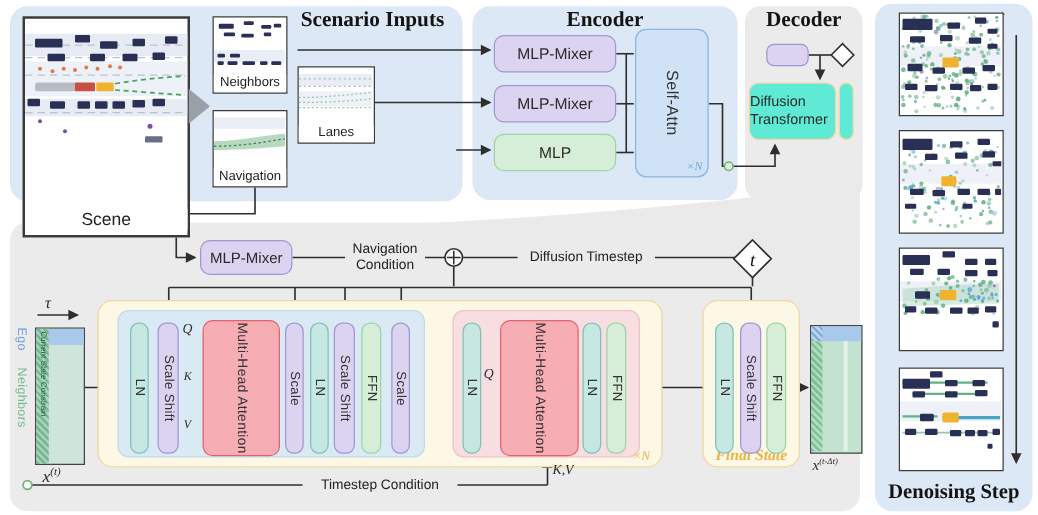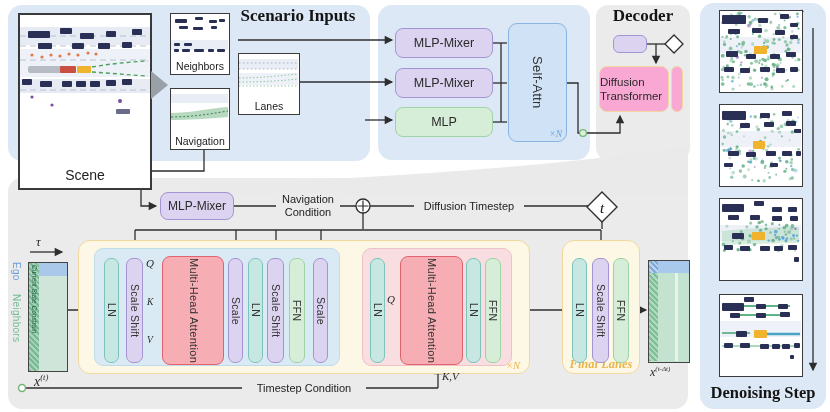--- a/index.html
+++ b/index.html
@@ -11,21 +11,21 @@
   .title{font-family:"Liberation Serif",serif;font-weight:bold;font-size:17px;color:#141414;text-align:center;}
   .imgbox{position:absolute;background:#fff;border:1.6px solid #3a3a3a;box-sizing:border-box;}
   .imgbox .cap{position:absolute;left:0;right:0;bottom:1px;text-align:center;font-size:10.5px;color:#222;background:rgba(255,255,255,.85);line-height:1.2;}
   .blk{position:absolute;border:1.2px solid;border-radius:7px;box-sizing:border-box;display:flex;align-items:center;justify-content:center;text-align:left;}
   .vtxt{writing-mode:vertical-rl;text-orientation:sideways;font-size:10.5px;color:#333;line-height:1.2;letter-spacing:.3px;}
   .c-teal{background:#c6e7e2;border-color:#7cc4ba;}
   .c-purple{background:#dcd3f0;border-color:#a395d1;}
   .c-red{background:#f6adb3;border-color:#e2636e;}
   .c-green{background:#d6eed7;border-color:#9ed3a5;}
   .c-blu{background:#cfe2f6;border-color:#8ab5e2;}
-  .c-yel{background:#f9a8d4;border-color:#f0d89e;}
+  .c-yel{background:#5eead4;border-color:#f0d89e;}
   .enc-blk{width:98px;height:30px;border-radius:8px;font-size:12.5px;}
   .math{font-family:"Liberation Serif",serif;font-style:italic;}
   .mask{background:#ebebec;font-size:11px;text-align:center;line-height:1.2;color:#222;}
   .gold{color:#e9b54b;}
   .grp{position:absolute;border-radius:9px;box-sizing:border-box;}
   sup{font-size:62%;}
   svg{display:block;}
 </style>
 </head>
 <body>
@@ -208,20 +208,21 @@
   <div class="imgbox" style="left:170px;top:88px;width:60px;height:62px;">
     <svg width="57" height="44" viewBox="0 0 57 44">
       <rect x="0" y="5" width="57" height="9" fill="#e8edf6"></rect>
       <path d="M0,24 C18,24 34,20 57,18 L57,28 C34,30 18,31 0,31 Z" fill="#a9d2b4" opacity="0.85"></path>
       <path d="M0,28 C22,28 38,25 57,22" stroke="#3e7d57" stroke-width="1" stroke-dasharray="2,2" fill="none"></path>
     </svg>
     <div class="cap">Navigation</div>
   </div>
 
 
+  <div class="abs title" style="left:414px;top:6px;width:140px;">Encoder</div>
   <div class="blk c-purple enc-blk" style="left:395px;top:28px;">MLP-Mixer</div>
   <div class="blk c-purple enc-blk" style="left:395px;top:68px;">MLP-Mixer</div>
   <div class="blk c-green enc-blk" style="left:395px;top:107px;">MLP</div>
   <div class="blk c-blu" style="left:508px;top:23px;width:59px;height:119px;border-radius:9px;">
     <span class="vtxt" style="font-size:13px;">Self-Attn</span>
     <span class="abs math" style="right:4px;bottom:2px;font-size:9.5px;color:#6ea5d8;">×N</span>
   </div>
 
   <div class="abs title" style="left:573px;top:6px;width:140px;">Decoder</div>
   <div class="blk c-purple" style="left:613px;top:35px;width:34px;height:18px;border-radius:6px;"></div>
@@ -682,21 +683,21 @@
     </div>
   </div>
   <div class="abs math" style="left:34px;top:372px;font-size:14px;"><span>x</span><sup>(t)</sup></div>
 
   <div class="grp c-yel" style="left:78px;top:240px;width:452px;height:134px;border:1.4px solid #f0d89e;border-radius:12px;background:#fdf8e6;"></div>
   <div class="grp" style="left:94px;top:248px;width:246px;height:118px;background:#daeaf4;border:1px solid #c2dbe9;"></div>
   <div class="grp" style="left:362px;top:248px;width:150px;height:118px;background:#f9dee1;border:1px solid #eec3c8;"></div>
   <div class="abs math gold" style="left:506px;top:360px;font-size:10.5px;">×N</div>
 
   <div class="grp c-yel" style="left:562px;top:240px;width:78px;height:134px;border:1.4px solid #f0d89e;border-radius:12px;background:#fdf8e6;"></div>
-  <div class="abs math gold" style="left:562px;top:357px;width:78px;text-align:center;font-size:12.5px;font-weight:bold;">Final Lanes</div>
+  <div class="abs math gold" style="left:562px;top:357px;width:78px;text-align:center;font-size:12.5px;font-weight:bold;">Final State</div>
 
   <div class="blk c-teal" style="left:104px;top:258px;width:15px;height:105px;">
       <span class="vtxt">LN</span>
     </div>
   <div class="blk c-purple" style="left:126px;top:258px;width:17px;height:105px;">
       <span class="vtxt">Scale Shift</span>
     </div>
   <div class="blk c-red" style="left:162px;top:256px;width:62px;height:109px;border-radius:8px;">
       <span class="vtxt" style="font-size:11px;">Multi-Head Attention</span>
     </div>

